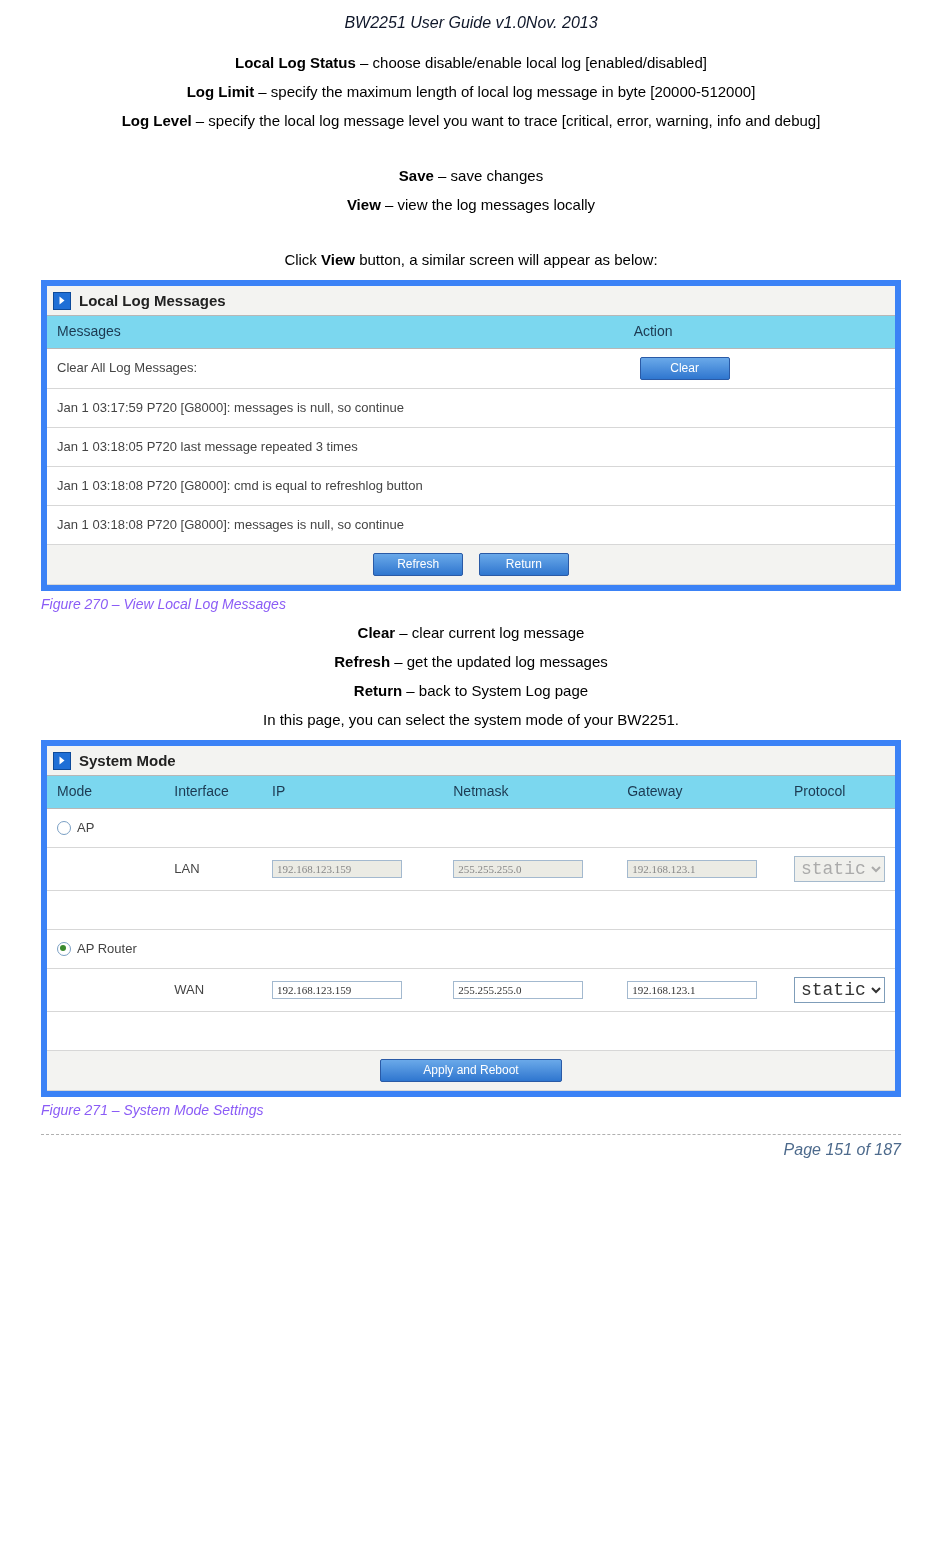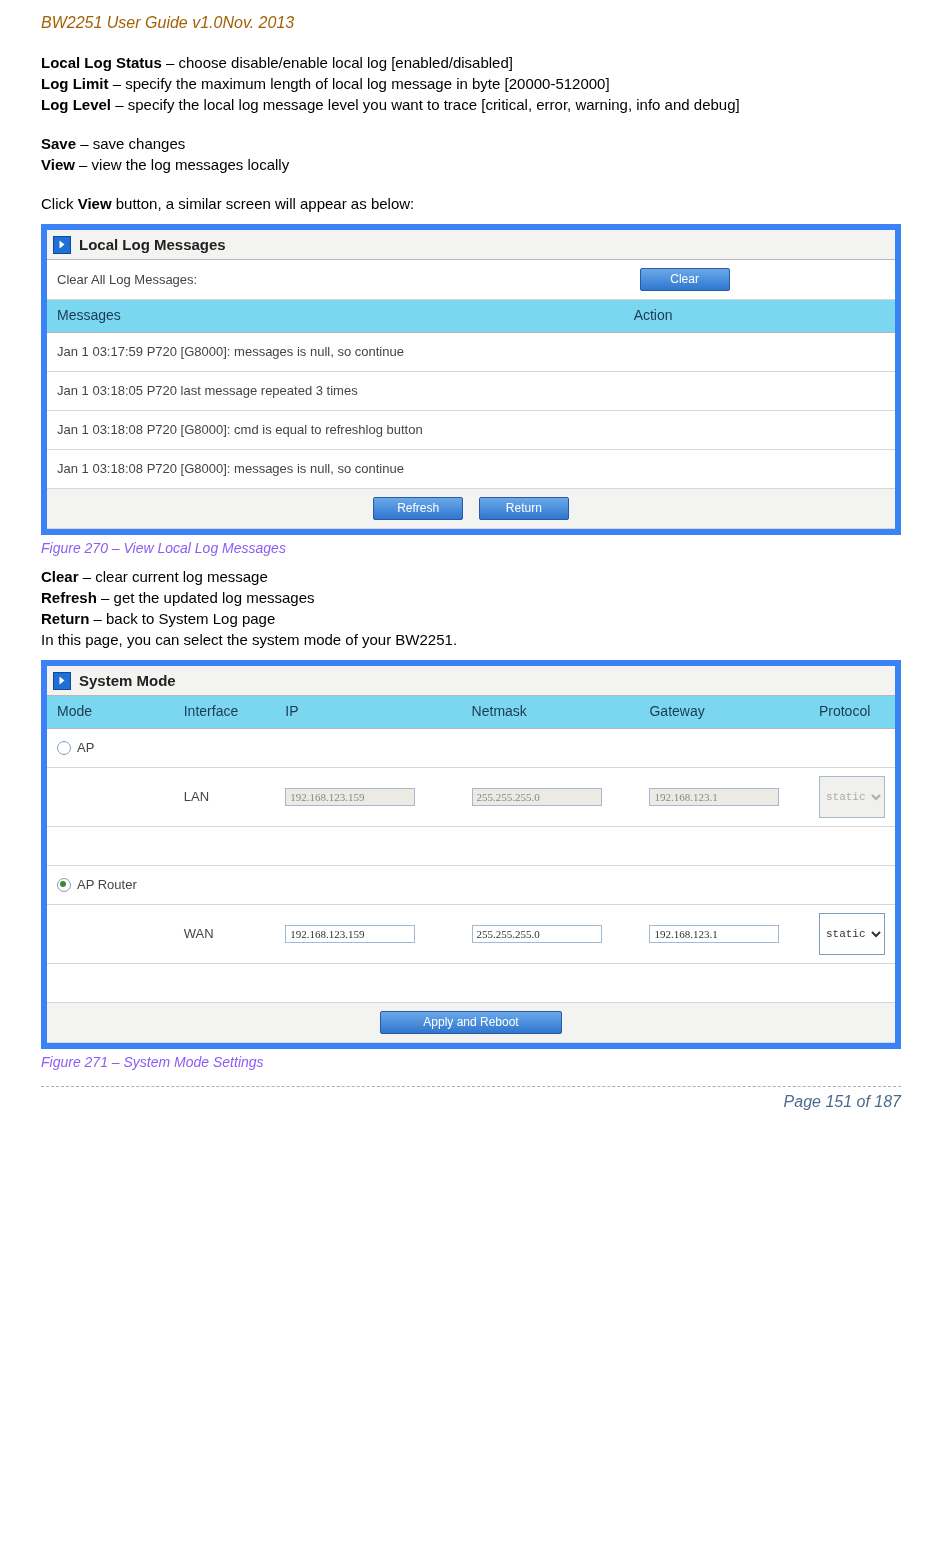--- a/index.html
+++ b/index.html
@@ -12,27 +12,27 @@
     line-height: 1.4;
   }
   .page {
     width: 900px;
     margin: 0 auto;
     padding: 12px 20px 20px 20px;
     box-sizing: border-box;
   }
   .top-header {
     display: flex;
-    justify-content: flex-start;
-    color: #a16207;
+    justify-content: center;
+    color: #0f172a;
     font-style: italic;
     font-size: 16px;
     margin-bottom: 18px;
   }
-  p { margin: 0 0; }
+  p { margin: 8px 0; text-align: center; }
   .para-def b { font-weight: bold; }
   .spacer-md { height: 18px; }
 
   
   .ui-box {
     border: 6px solid #3b82f6;
     background: #f3f3f1;
     margin: 10px 0 4px 0;
     font-family: Verdana, Arial, sans-serif;
     font-size: 13px;
@@ -129,22 +129,22 @@
     padding: 2px 4px;
     font-family: Liberation Serif, serif;
     font-size: 11px;
     color: #333;
   }
   .ui-input-dis { background: #ebebe4; color: #888; }
   .ui-select {
     border: 1px solid #7f9db9;
     background: #fff;
     font-family: "Courier New", monospace;
-    font-size: 11px;
-    padding: 13px 2px;
+    font-size: 18px;
+    padding: 1px 2px;
     color: #333;
   }
   .ui-select-dis { background: #ebebe4; color: #888; }
   .radio {
     width:12px;height:12px;border:1px solid #7a9fc4;border-radius:50%;
     display:inline-block;vertical-align:middle;margin-right:6px;background:#fff;
     position:relative;
   }
   .radio-on::after{
     content:"";position:absolute;top:2px;left:2px;width:6px;height:6px;
@@ -194,26 +194,26 @@
   </p>
 
   <div class="ui-box">
     <div class="ui-title-row">
       <span class="ui-title-icon"></span>
       <span class="ui-title-text">Local Log Messages</span>
     </div>
     <table class="ui-table">
       <tbody>
           <tr>
+        <th style="width:68%">Messages</th>
+        <th>Action</th>
+      </tr>
+      <tr>
         <td>Clear All Log Messages:</td>
         <td><span class="ui-btn">Clear</span></td>
-      </tr>
-      <tr>
-        <th style="width:68%">Messages</th>
-        <th>Action</th>
       </tr>
       <tr>
             <td colspan="2">Jan 1 03:17:59 P720 [G8000]: messages is null, so continue</td>
           </tr>
       <tr>
             <td colspan="2">Jan 1 03:18:05 P720 last message repeated 3 times</td>
           </tr>
       <tr>
             <td colspan="2">Jan 1 03:18:08 P720 [G8000]: cmd is equal to refreshlog button</td>
           </tr>

